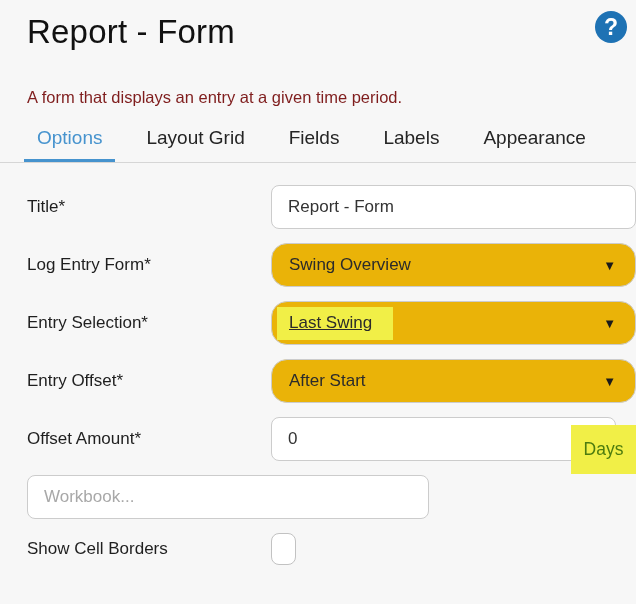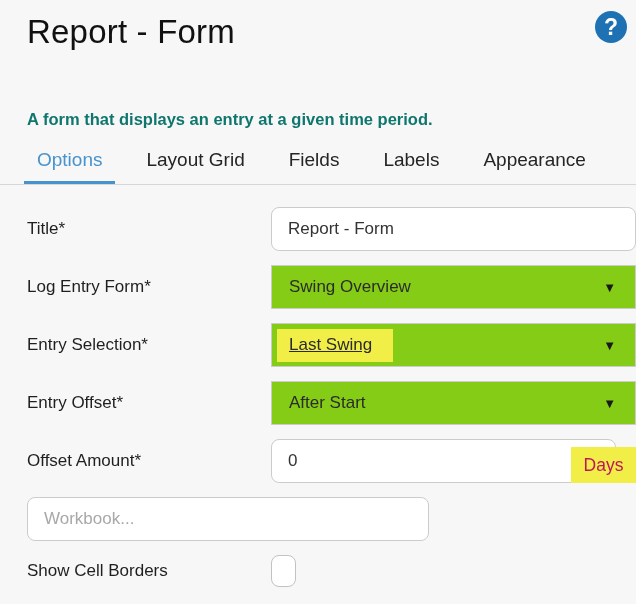--- a/index.html
+++ b/index.html
@@ -33,24 +33,23 @@
     color: #ffffff;
     font-size: 23px;
     font-weight: bold;
     display: flex;
     align-items: center;
     justify-content: center;
     cursor: pointer;
     line-height: 1;
   }
   .subtitle {
-    margin: 60px 27px 0 27px;
+    margin: 38px 27px 0 27px;
     font-size: 16.5px;
-    color: #0f766e;
-    font-weight: bold;
+    color: #7f1d1d;
   }
   
   .tabs {
     display: flex;
     margin-top: 20px;
     padding-left: 24px;
     border-bottom: 1px solid #d6d6d6;
   }
   .tab {
     font-size: 19px;
@@ -93,23 +92,23 @@
     color: #333;
     padding: 0 14px 0 16px;
     outline: none;
   }
   .text-input::placeholder { color: #a8a8a8; }
   .text-input.short { width: 345px; }
   .select {
     position: relative;
     width: 402px;
     height: 44px;
-    background: #84cc16;
+    background: #eab308;
     border: 1px solid #cccccc;
-    border-radius: 0;
+    border-radius: 16px;
     display: flex;
     align-items: center;
     padding-left: 17px;
     font-size: 17px;
     color: #2b2b2b;
     cursor: pointer;
   }
   .select .caret {
     position: absolute;
     right: 19px;
@@ -123,27 +122,27 @@
     background: #f1ef47;
     margin-left: -12px;
     padding: 6px 21px 7px 12px;
     text-decoration: underline;
   }
   .unit-label {
     position: absolute;
     right: 0;
     top: 8px;
     width: 65px;
-    height: 36px;
+    height: 49px;
     background: #f1ef47;
     display: flex;
     align-items: center;
     justify-content: center;
     font-size: 17.5px;
-    color: #be185d;
+    color: #4d7c0f;
   }
   .checkbox-row { margin-top: 8px; min-height: 32px; }
   .checkbox {
     width: 25px;
     height: 32px;
     background: #ffffff;
     border: 1px solid #c2c2c2;
     border-radius: 8px;
     cursor: pointer;
     flex: 0 0 25px;

